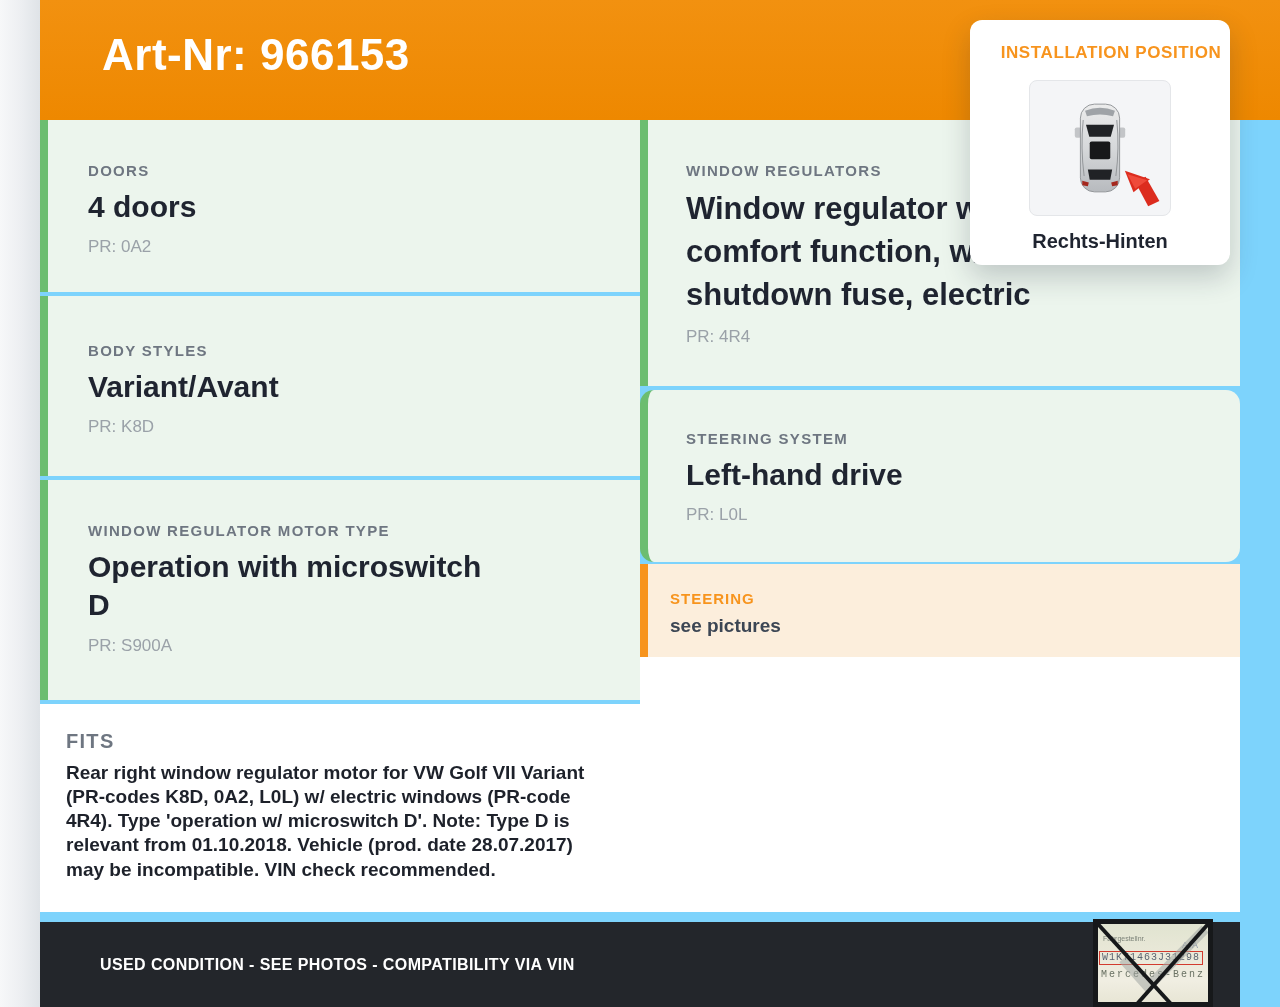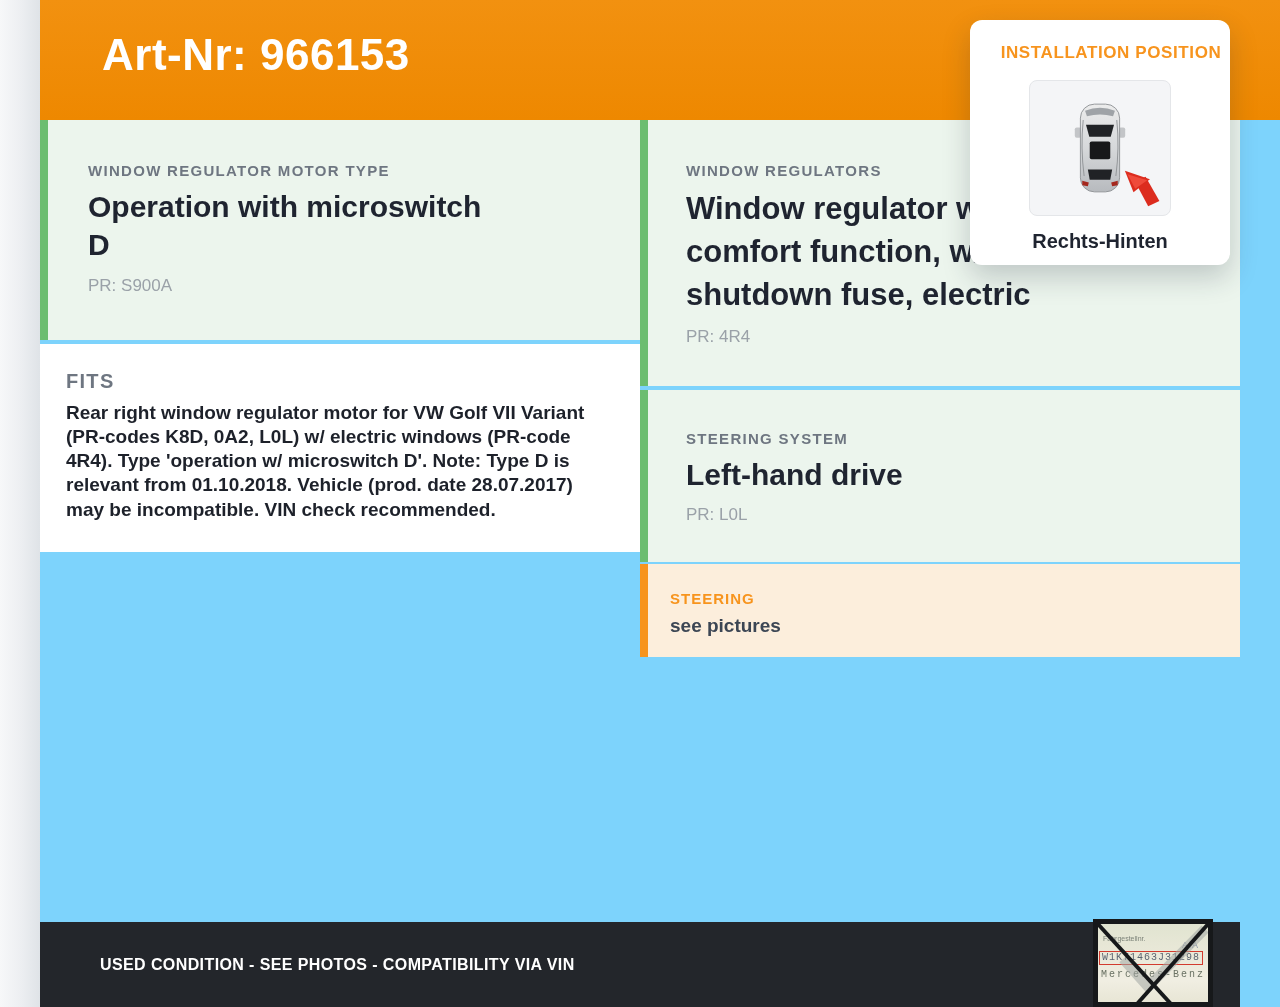--- a/index.html
+++ b/index.html
@@ -37,21 +37,21 @@
   .c-motor { height:220px; }
 
   .c-fits { height:208px; background:#ffffff; border-left:none;
     padding:26px 24px 0 26px; margin-bottom:0; }
   .c-fits .label { font-size:20px; }
   .c-fits .text { margin-top:8px; font-size:19px; font-weight:700;
     color:#1d212a; line-height:1.27; max-width:560px; }
 
   .c-winreg { height:266px; padding-left:38px; }
   .c-winreg .value { font-size:31px; line-height:1.38; max-width:560px; }
-  .c-steer { height:172px; padding-top:40px; padding-left:38px; margin-bottom:2px; }
+  .c-steer { height:172px; padding-top:40px; padding-left:38px; margin-bottom:2px;border-radius:14px; }
 
   .c-cond { height:93px; border-left:8px solid #f7941d; background:#fceedc;
     padding:26px 20px 0 22px; margin-bottom:0; }
   .c-cond .label { color:#f7941d; letter-spacing:1px; }
   .c-cond .value { margin-top:7px; font-size:19px; font-weight:700; color:#3c4654; }
 
   .filler { flex:1; background:#ffffff; }
 
   
   .install { position:absolute; left:930px; top:20px; width:260px; height:245px;
@@ -95,20 +95,30 @@
 
 <div class="page">
 
   <header class="header">
     <h1>Art-Nr: 966153</h1>
   </header>
 
   <div class="main">
 
     <section class="col">
+      <article class="card c-doors">
+        <div class="label">DOORS</div>
+        <div class="value">4 doors</div>
+        <div class="pr">PR: 0A2</div>
+      </article>
+      <article class="card c-body">
+        <div class="label">BODY STYLES</div>
+        <div class="value">Variant/Avant</div>
+        <div class="pr">PR: K8D</div>
+      </article>
       <article class="card c-motor">
         <div class="label">WINDOW REGULATOR MOTOR TYPE</div>
         <div class="value">Operation with microswitch
 D</div>
         <div class="pr">PR: S900A</div>
       </article>
       <article class="card c-fits">
         <div class="label">FITS</div>
         <div class="text">Rear right window regulator motor for VW Golf VII Variant (PR-codes K8D, 0A2, L0L) w/ electric windows (PR-code 4R4). Type 'operation w/ microswitch D'. Note: Type D is relevant from 01.10.2018. Vehicle (prod. date 28.07.2017) may be incompatible. VIN check recommended.</div>
       </article>

